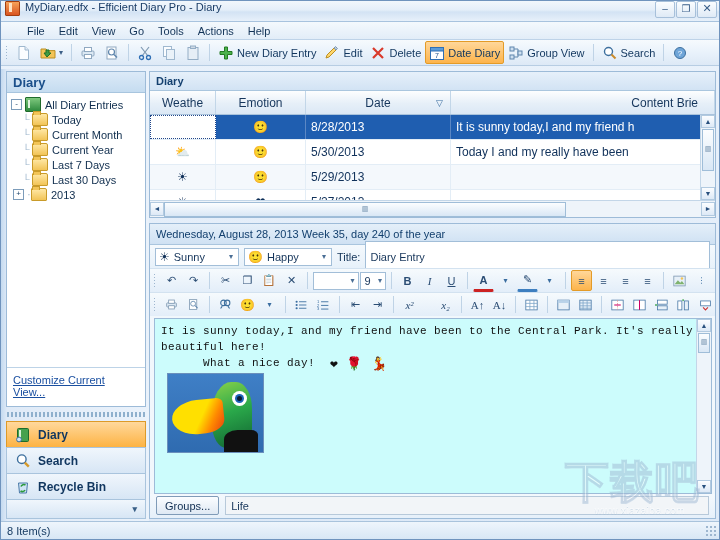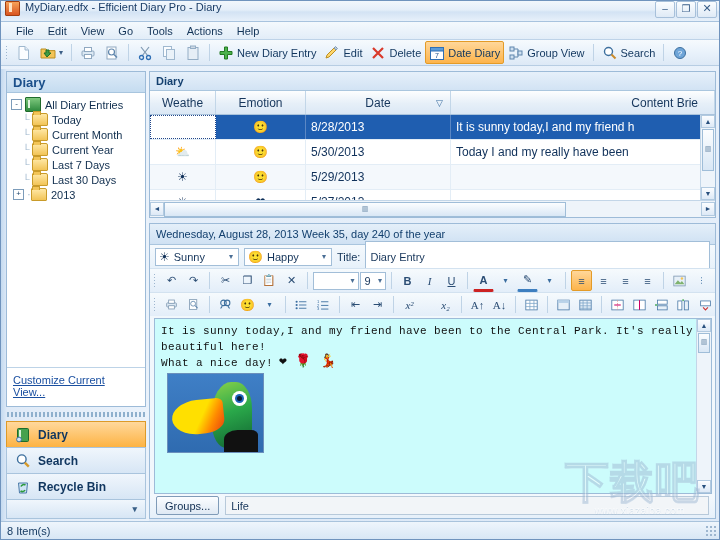--- a/index.html
+++ b/index.html
@@ -48,21 +48,21 @@
     color:#3a5f8a;font-size:10px;line-height:13px;text-align:center;
   }
   .win-btn.close{font-size:11px;}
 
   
   .menubar{
     height:18px;
     background:linear-gradient(#f4f9fd,#e2edf8);
     border-bottom:1px solid #bed3e8;
     display:flex;align-items:center;
-    padding-left:8px;
+    padding-left:19px;
     box-sizing:border-box;
   }
   .menu-item{
     padding:1px 7px;color:#123357;font-size:11px;
   }
 
   
   .toolbar{
     height:26px;
     background:linear-gradient(#f6fafd 0%,#e9f2fb 50%,#dde9f6 100%);
@@ -821,21 +821,21 @@
                 <rect x="2" y="2" width="8" height="10" fill="#fff" stroke="#4a7aa8"></rect>
                 <path d="M12 4l3 3-3 3" fill="none" stroke="#c33" stroke-width="1.4"></path>
               </svg>
           </div>
 
         </div>
 
         <div class="content-area">
           <div class="content-text">
             <div>It is sunny today,I and my friend have been to the Central Park. It's really beautiful here!</div>
-            <div style="display:flex;align-items:flex-start;gap:6px;">
+            <div style="display:flex;align-items:flex-end;gap:15px;margin-left:42px;">
               <span>What a nice day!</span>
               <span class="emoji" style="font-size:13px;">❤ 🌹 💃</span>
             </div>
             <div class="toucan">
               <div class="head"></div>
               <div class="beak"></div>
               <div class="eye"></div>
               <div class="neck"></div>
             </div>
           </div>

